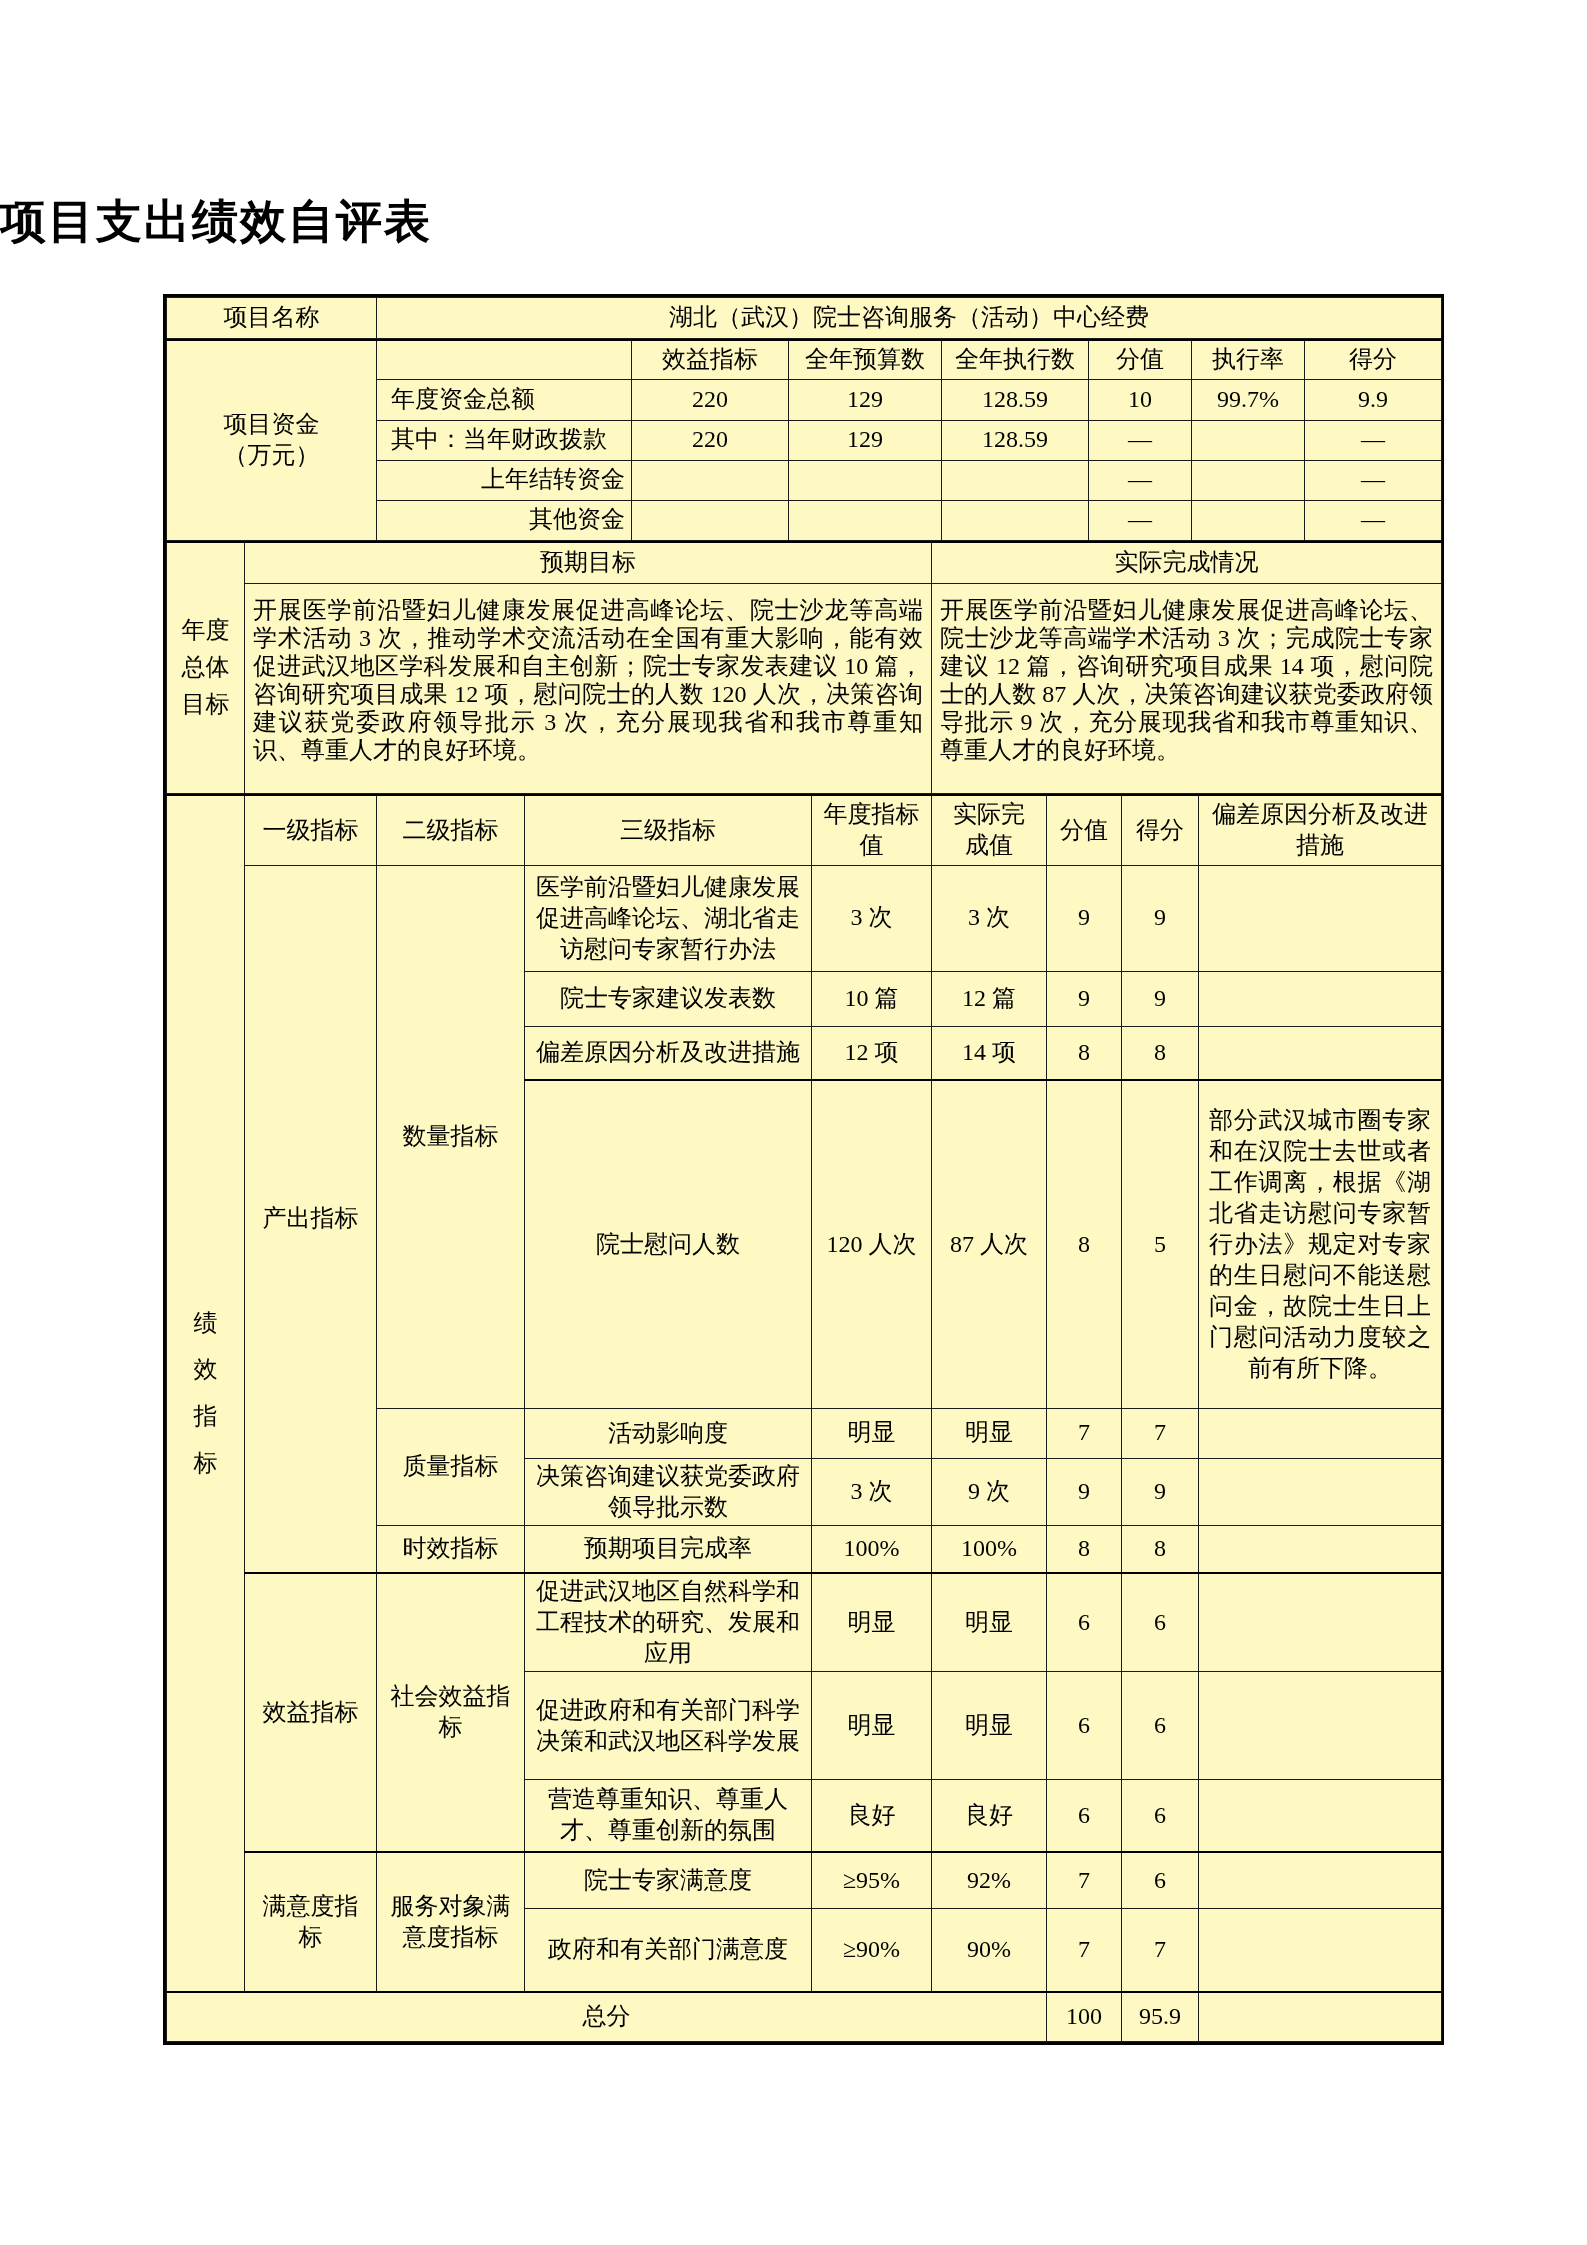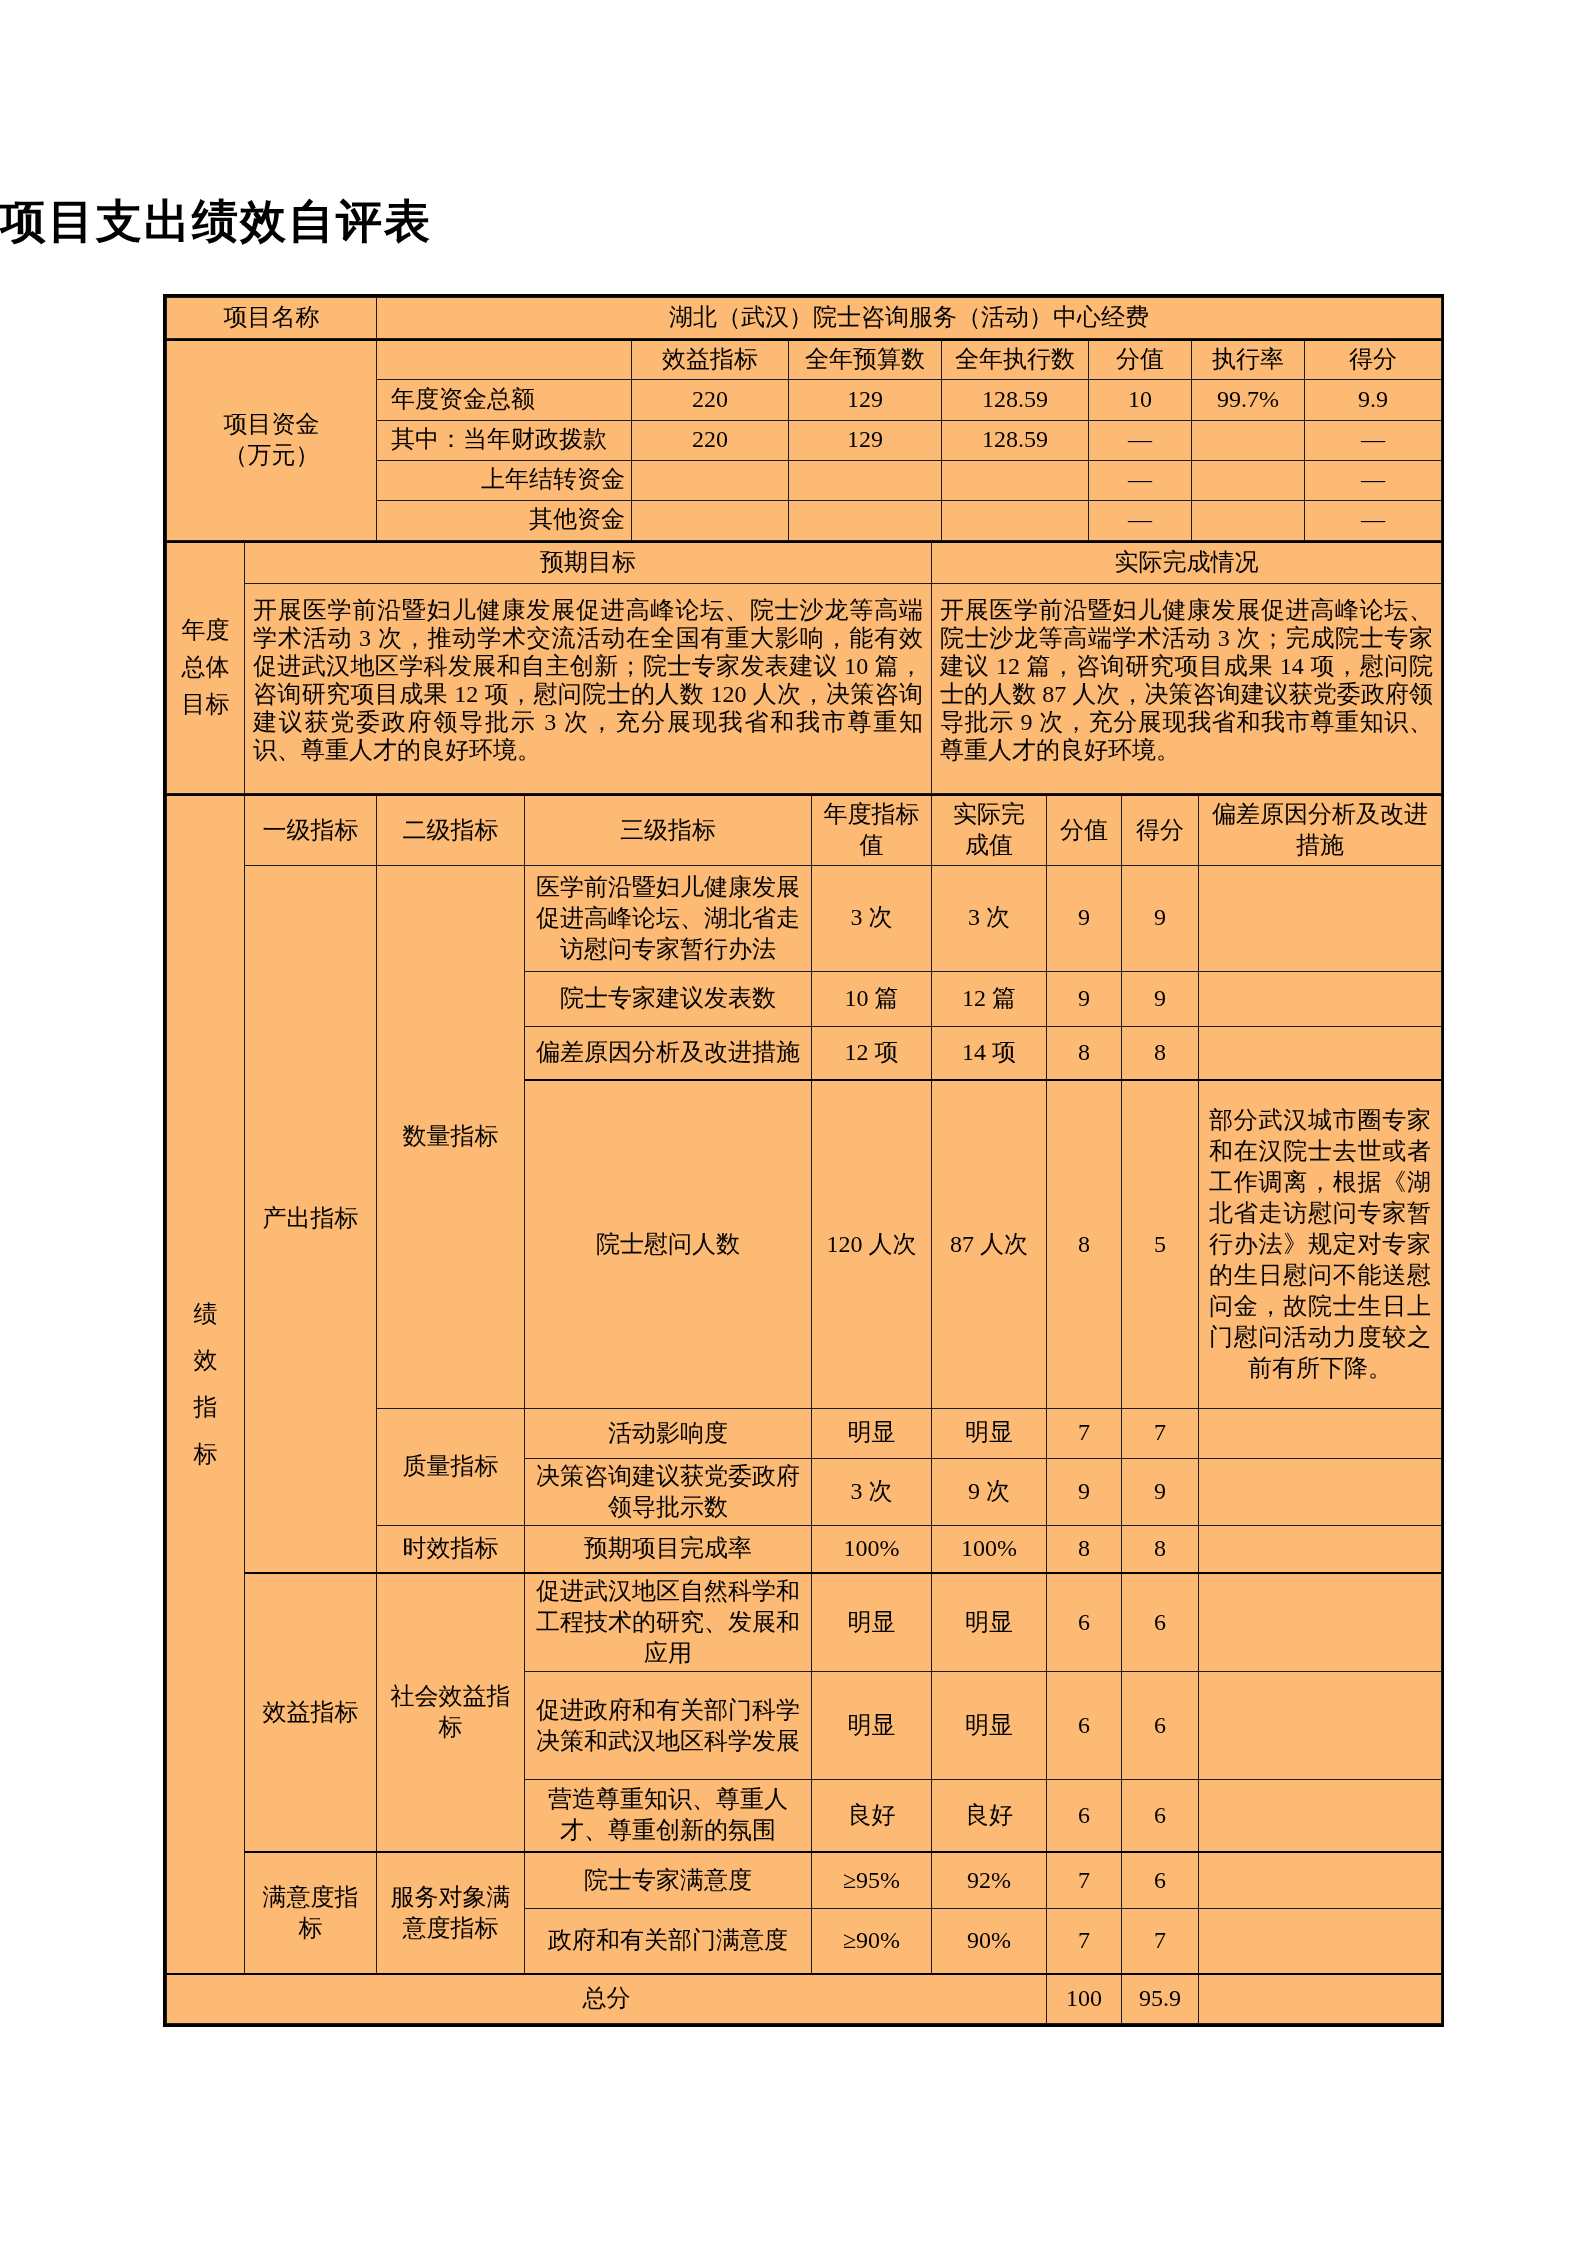--- a/index.html
+++ b/index.html
@@ -1,21 +1,21 @@
 <!DOCTYPE html>
 <html><head>
 <meta charset="utf-8">
 <style>
   html,body{margin:0;padding:0;background:#888;}
   .page{position:relative;width:1587px;height:2245px;background:#ffffff;margin:0 auto;
         font-family:"Liberation Serif","DejaVu Serif",serif;color:#000;overflow:hidden;}
   .doc-title{position:absolute;top:191px;left:0;width:100%;text-align:left;
              font-size:46px;font-weight:bold;letter-spacing:2px;}
   .doc-subtitle{position:absolute;top:254px;left:0;width:100%;text-align:center;font-size:28px;}
-  .table-wrap{position:absolute;left:163px;top:294px;width:1275px;border:3px solid #000;background:#fdba74;}
+  .table-wrap{position:absolute;left:163px;top:294px;width:1275px;border:3px solid #000;background:#fef9c3;}
   table{border-collapse:collapse;table-layout:fixed;width:100%;}
   td{border:1px solid #1b1b1b;text-align:center;vertical-align:middle;
      font-size:24px;line-height:1.3;padding:0 4px;box-sizing:border-box;overflow:hidden;}
   tr.sep td{border-top:2px solid #000;}
   table.sect{border-top:2px solid #000;}
   .al{text-align:left;padding-left:14px;}
   .ar{text-align:right;padding-right:6px;}
   .pre{white-space:pre-line;}
   .para{text-align:justify;vertical-align:top;padding:12px 8px;line-height:28px;font-size:24px;}
   .dev{ text-align:justify;text-align-last:center;vertical-align:middle;
@@ -247,21 +247,21 @@
       <tr class="sep" style="height:57px">
         <td rowspan="2" class="wrapcell">满意度指标</td>
         <td rowspan="2" class="wrapcell">服务对象满意度指标</td>
         <td class="c-name">院士专家满意度</td>
         <td>≥95%</td>
         <td>92%</td>
         <td>7</td>
         <td>6</td>
         <td></td>
       </tr>
-      <tr style="height:65px">
+      <tr style="height:83px">
         <td class="c-name">政府和有关部门满意度</td>
         <td>≥90%</td>
         <td>90%</td>
         <td>7</td>
         <td>7</td>
         <td></td>
       </tr>
       <tr class="sep" style="height:50px">
         <td colspan="6">总分</td>
         <td>100</td>

